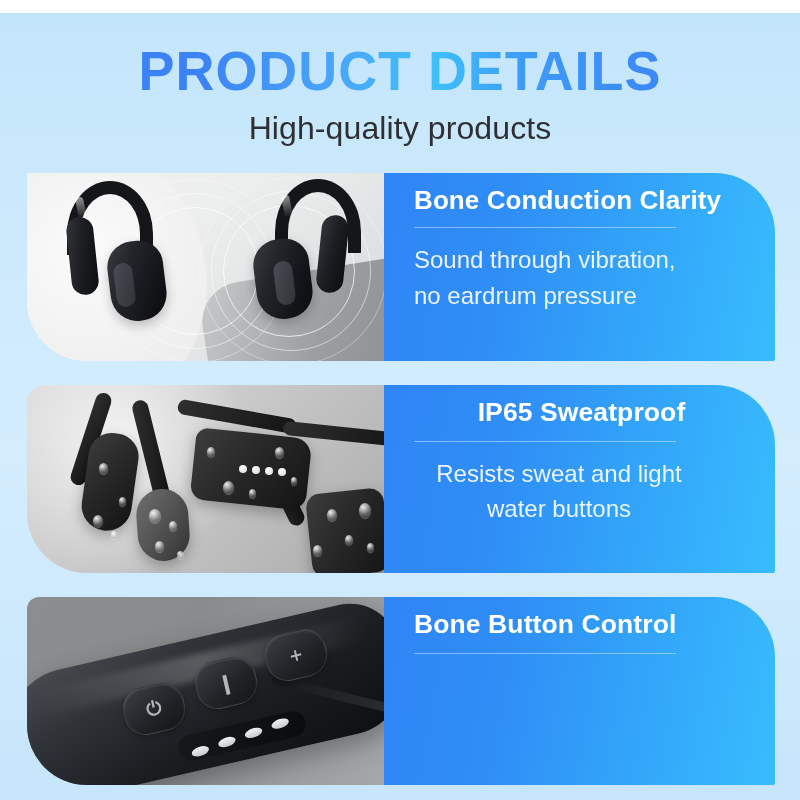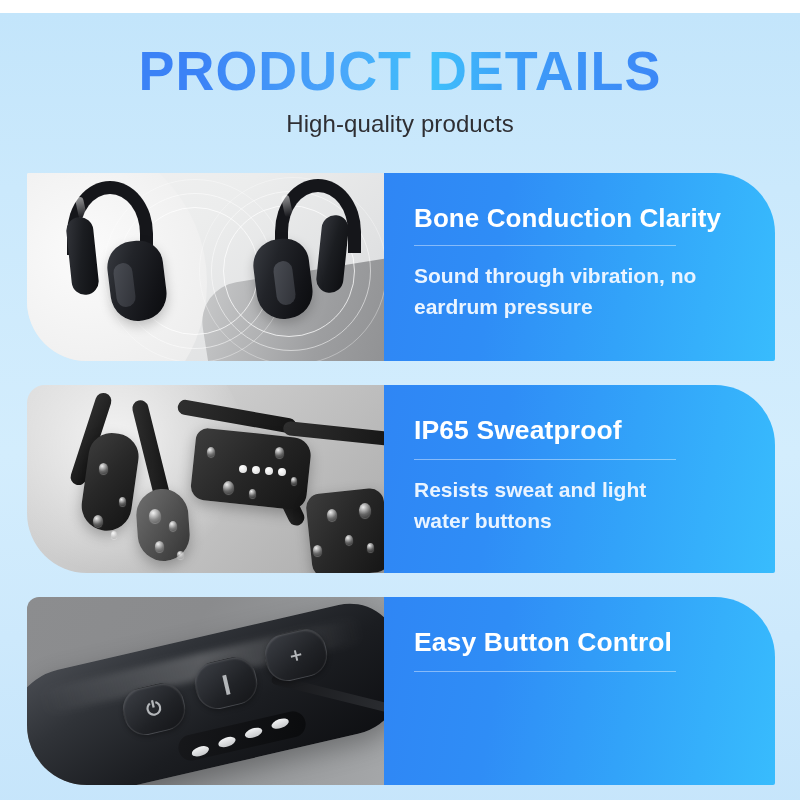--- a/index.html
+++ b/index.html
@@ -29,21 +29,21 @@
     background:linear-gradient(90deg,#3b82f6 0%,#3b82f6 24%,#4aa6fa 42%,#3fc0fb 54%,#3e9bf8 66%,#3b82f6 88%,#3b82f6 100%);
     -webkit-background-clip:text;
     background-clip:text;
     color:transparent;
     -webkit-text-fill-color:transparent;
     transform:scaleX(0.98);
   }
 
   .subtitle {
     margin-top:9px;
-    font-size:24px;
+    font-size:32px;
     color:#2f2f33;
     font-weight:400;
     letter-spacing:0.1px;
   }
 
   
   .cards {
     position:absolute;
     left:27px; top:160px;
     width:748px;
@@ -51,35 +51,35 @@
 
   .card {
     position:relative;
     display:flex;
     width:748px;
     height:188px;
     margin-bottom:24px;
     overflow:hidden;
     border-radius:2px 60px 2px 60px;   
   }
-  .card.r2 { border-radius:18px 60px 2px 60px; }
+  .card.r2 { border-radius:18px 60px 2px 60px;text-align:center; }
   .card.r3 { border-radius:12px 60px 2px 60px; }
 
   .photo {
     position:relative;
     width:357px;
     height:188px;
     flex:0 0 357px;
     overflow:hidden;
   }
 
   .panel {
     position:relative;
     flex:1 1 auto;
-    padding:30px 26px 0 30px;
+    padding:12px 26px 0 30px;
     background:linear-gradient(100deg,#2f86f5 0%,#2f8df6 30%,#32a3f9 62%,#38bcfd 100%);
   }
 
   .panel h2 {
     color:#ffffff;
     font-size:26.5px;
     font-weight:bold;
     line-height:1.16;
     letter-spacing:0.1px;
   }
@@ -88,23 +88,23 @@
   .rule {
     margin:13px 0 14px 0;
     width:262px;
     height:1px;
     background:rgba(255,255,255,.42);
   }
   .card.r1 .rule { margin-top:12px; }
 
   .panel p {
     color:#eaf4ff;
-    font-size:21px;
+    font-size:24px;
     line-height:1.48;
-    font-weight:700;
+    font-weight:400;
     max-width:290px;
   }
 
   
   .p1 { background:linear-gradient(140deg,#f2f2f2 0%,#eceded 40%,#e2e3e4 70%,#d7d8d9 100%); }
   .p1 .wallL {
     position:absolute; left:-120px; top:-40px;
     width:300px; height:300px; border-radius:50%;
     background:radial-gradient(circle at 60% 40%,#fbfbfb,#eaeaea 70%);
   }
@@ -355,19 +355,19 @@
 
         <div class="leds">
           <div class="led" style="left:12px;top:14px;"></div>
           <div class="led" style="left:40px;top:11px;"></div>
           <div class="led" style="left:68px;top:8px;"></div>
           <div class="led" style="left:96px;top:5px;"></div>
         </div>
       </div>
 
       <div class="panel">
-        <h2>Easy Button Control</h2>
+        <h2>Bone Button Control</h2>
         <div class="rule"></div>
       </div>
     </div>
 
   </div>
 </div>
 
 </body></html>

